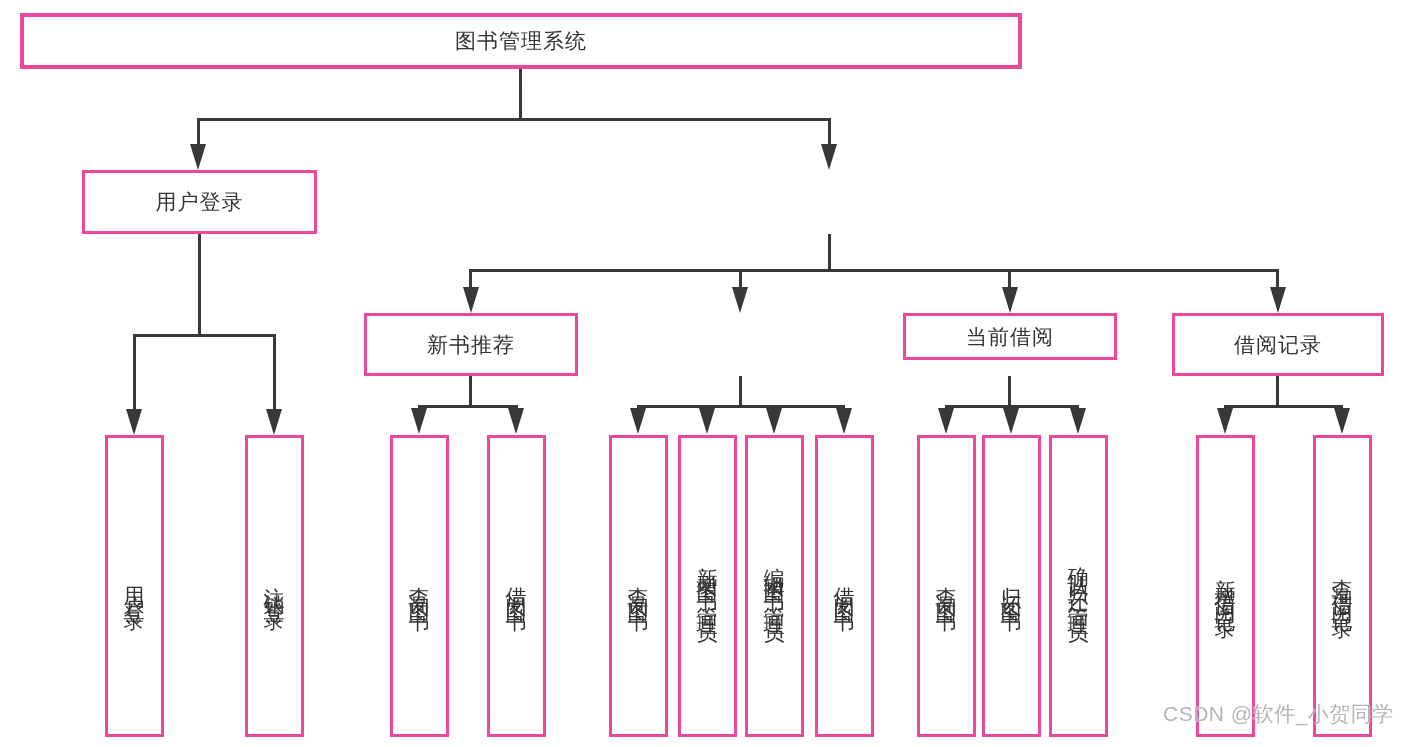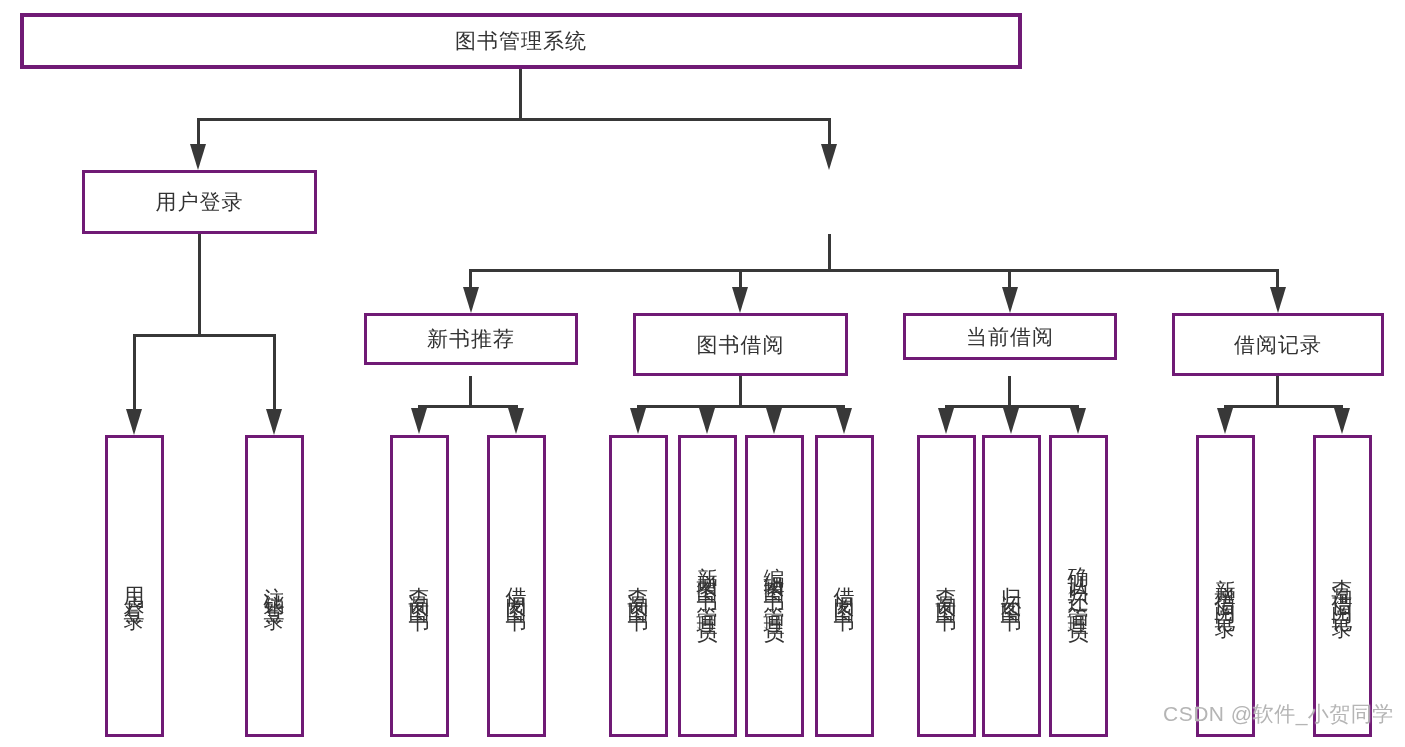--- a/index.html
+++ b/index.html
@@ -1,21 +1,21 @@
 <!DOCTYPE html>
 <html><head>
 <meta charset="utf-8">
 <style>
   html,body{margin:0;padding:0;background:#fff;}
   #stage{
     position:relative;width:1405px;height:747px;background:#ffffff;overflow:hidden;
     font-family:"Liberation Sans","DejaVu Sans",sans-serif;color:#333333;
   }
   .box{
-    position:absolute;box-sizing:border-box;border:3px solid #701a75;background:#ffffff;
+    position:absolute;box-sizing:border-box;border:3px solid #ec4899;background:#ffffff;
     display:flex;align-items:center;justify-content:center;
     font-size:21px;letter-spacing:1px;color:#333333;z-index:2;
   }
   .root{border-width:4px;}
   .vbox{width:59px;height:302px;top:435px;}
   .vbox .vtxt{
     writing-mode:vertical-rl;text-orientation:mixed;letter-spacing:8px;
     font-size:21px;line-height:1;white-space:nowrap;
   }
   .vline,.hline{position:absolute;background:#383838;z-index:1;}
@@ -38,25 +38,22 @@
 <div id="stage">
 
   <div class="box root" style="left:20px;top:13px;width:1002px;height:56px;">
     <span>图书管理系统</span>
   </div>
 
   <div class="box" style="left:82px;top:170px;width:235px;height:64px;">
     <span>用户登录</span>
   </div>
 
-  <div class="box" style="left:364px;top:313px;width:214px;height:52px;">
+  <div class="box" style="left:364px;top:313px;width:214px;height:63px;">
     <span>新书推荐</span>
-  </div>
-  <div class="box" style="left:633px;top:313px;width:215px;height:63px;">
-    <span>图书借阅</span>
   </div>
   <div class="box" style="left:903px;top:313px;width:214px;height:47px;">
     <span>当前借阅</span>
   </div>
   <div class="box" style="left:1172px;top:313px;width:212px;height:63px;">
     <span>借阅记录</span>
   </div>
 
   <div class="box vbox" style="left:105px;">
     <span class="vtxt">用户登录</span>

